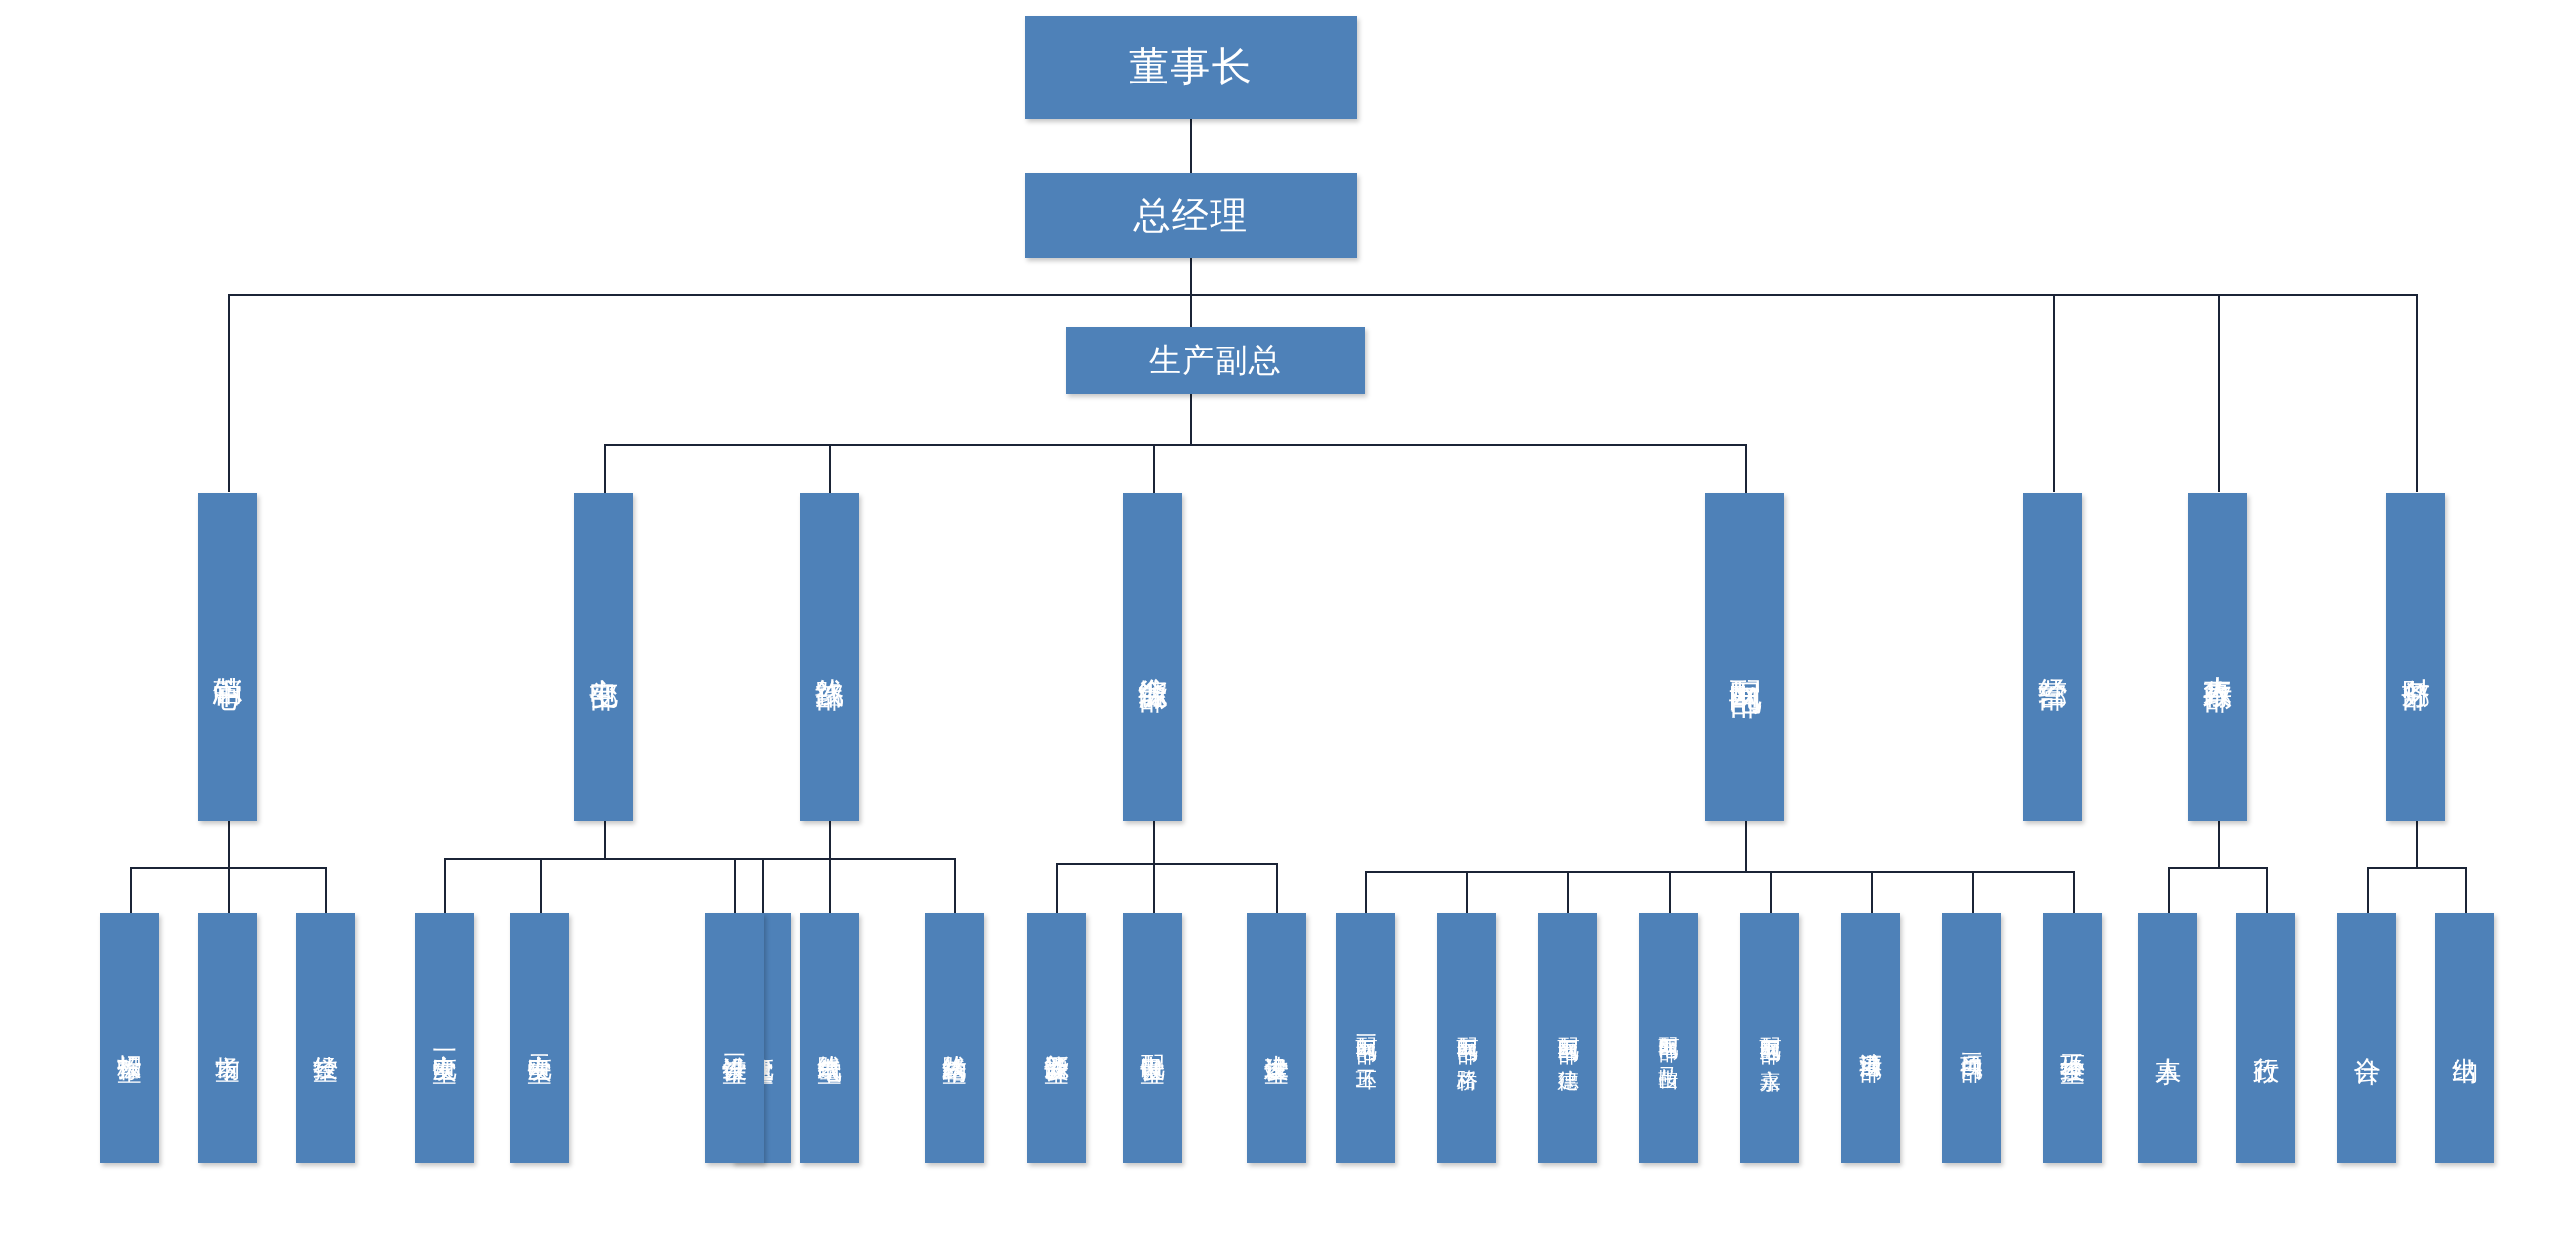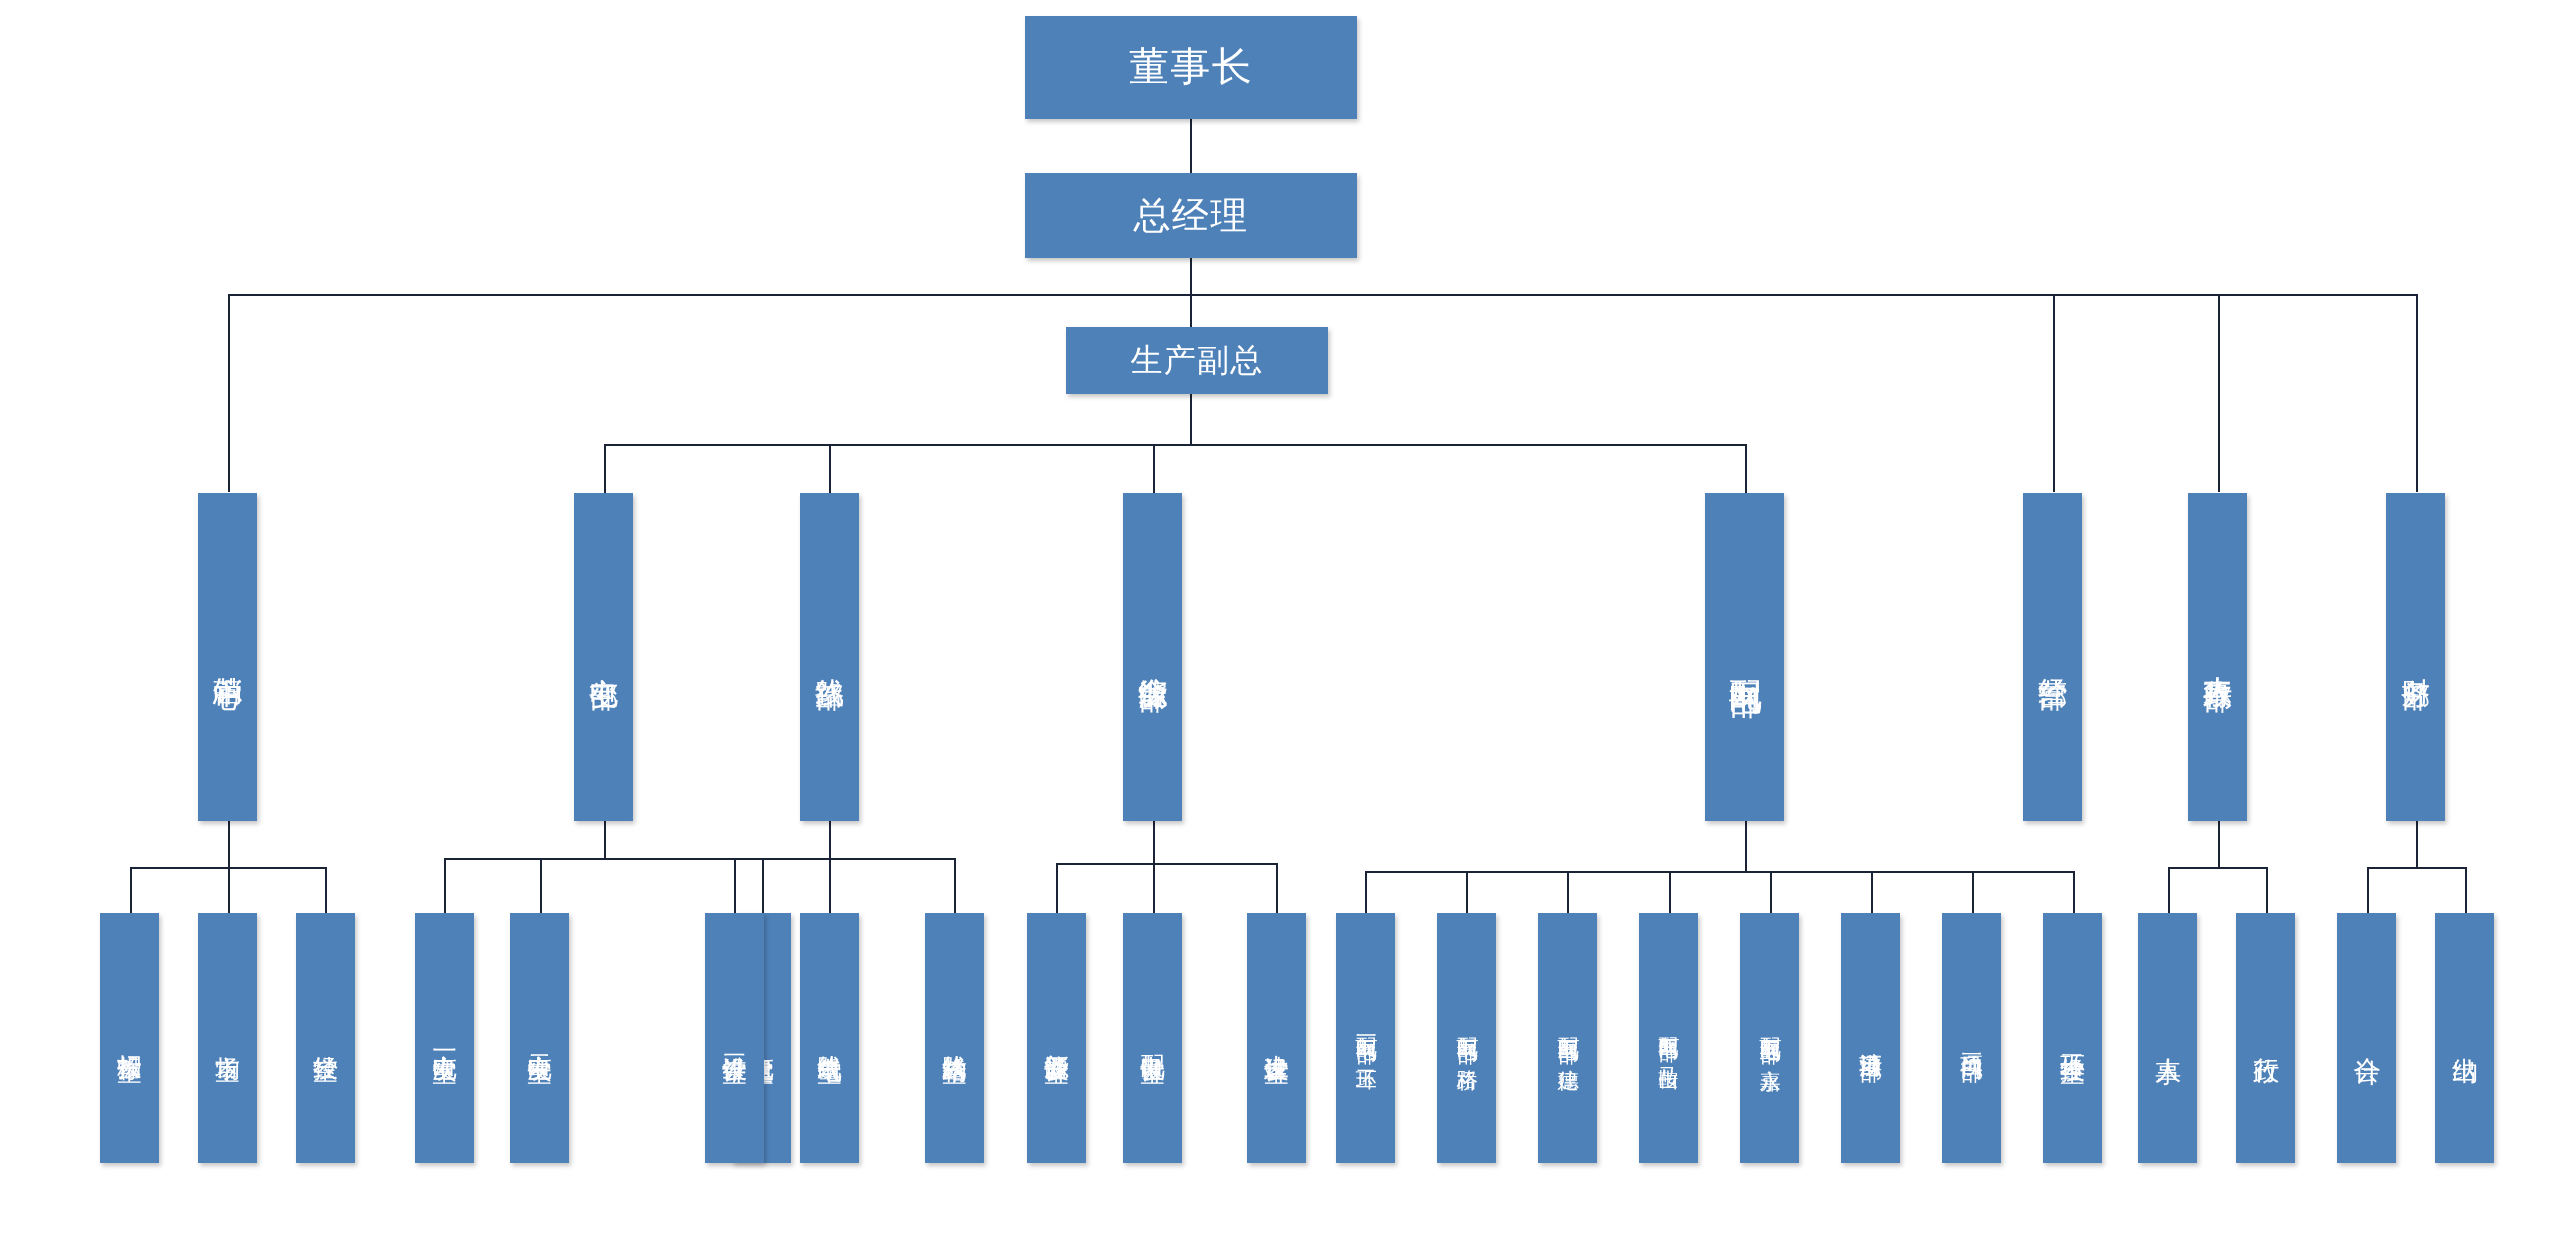--- a/index.html
+++ b/index.html
@@ -86,21 +86,21 @@
   <div class="conn vline" style="left:2465px;top:867px;height:46px;"></div>
 
   <div class="node horiz" style="left:1025px;top:16px;width:332px;height:103px;">
     <span class="lbl" style="font-size:40px;">董事长</span>
   </div>
 
   <div class="node horiz" style="left:1025px;top:173px;width:332px;height:85px;">
     <span class="lbl" style="font-size:37px;">总经理</span>
   </div>
 
-  <div class="node horiz" style="left:1066px;top:327px;width:262px;height:67px;">
+  <div class="node horiz" style="left:1066px;top:327px;width:299px;height:67px;">
     <span class="lbl" style="font-size:32px;">生产副总</span>
   </div>
 
   <div class="node vert" style="left:198px;top:493px;width:59px;height:328px;">
     <span class="lbl" style="font-size:29px;">营销中心</span>
   </div>
 
   <div class="node vert" style="left:574px;top:493px;width:59px;height:328px;">
     <span class="lbl" style="font-size:29px;">变电部</span>
   </div>

